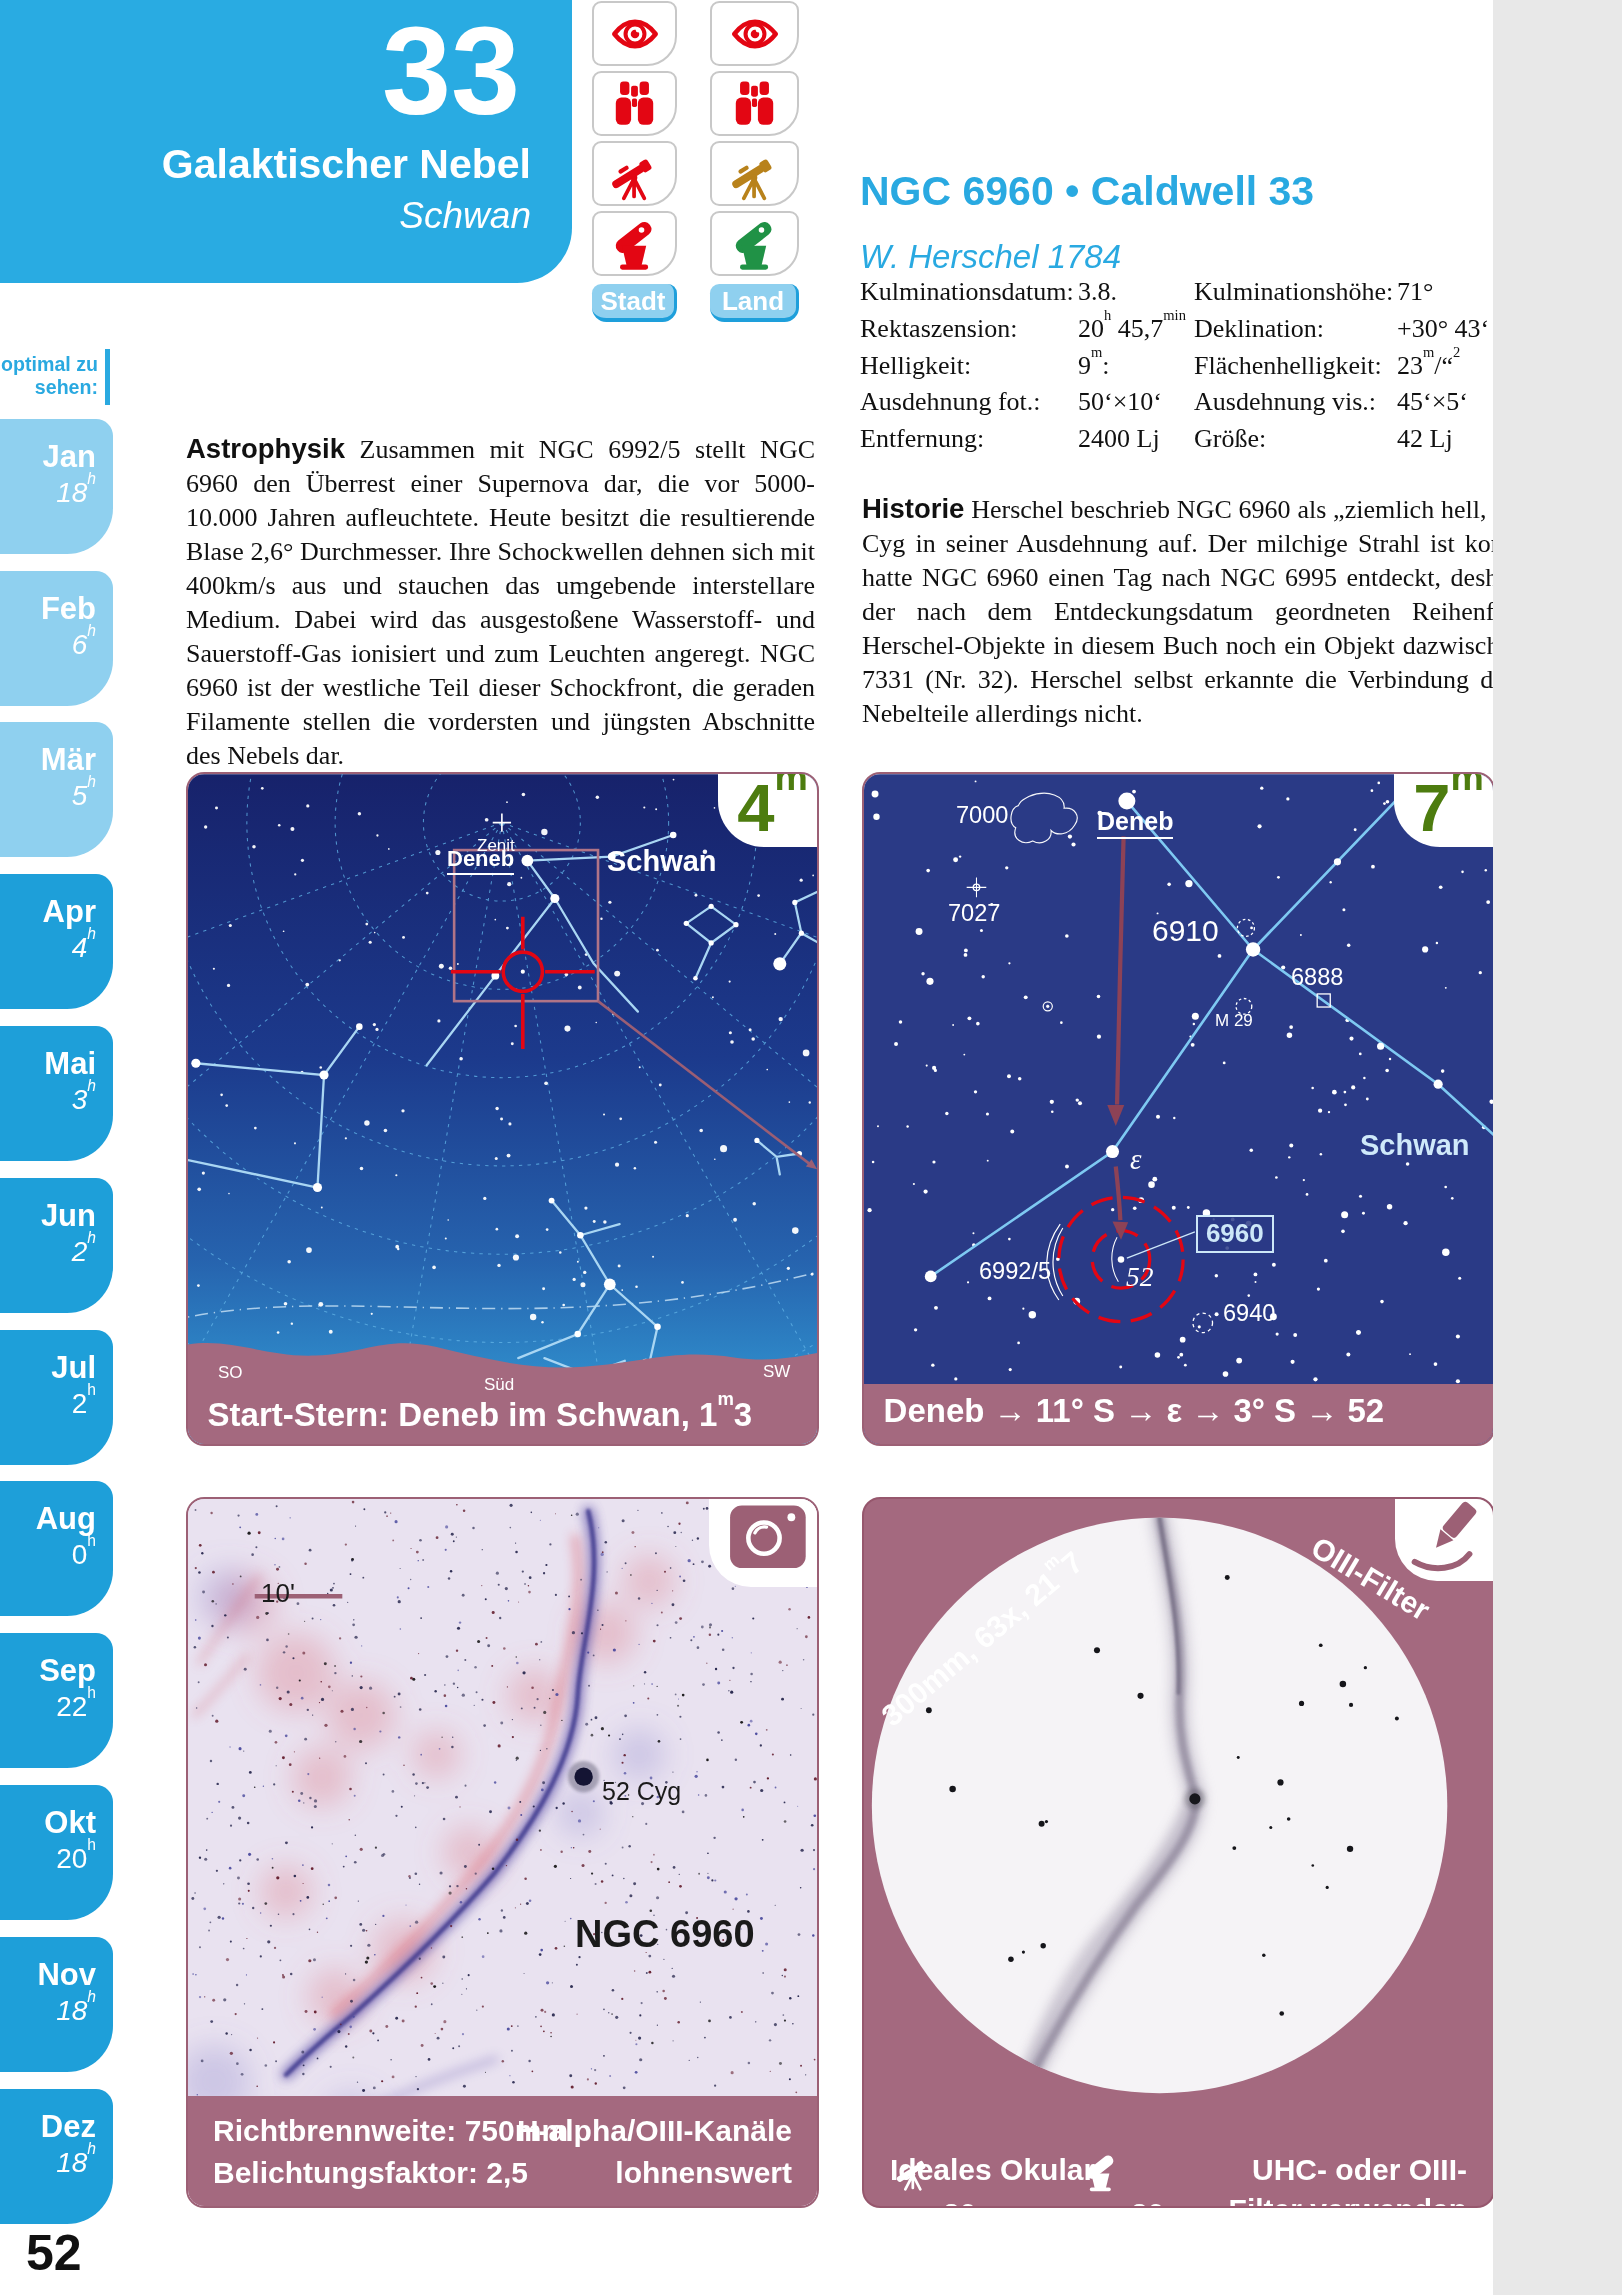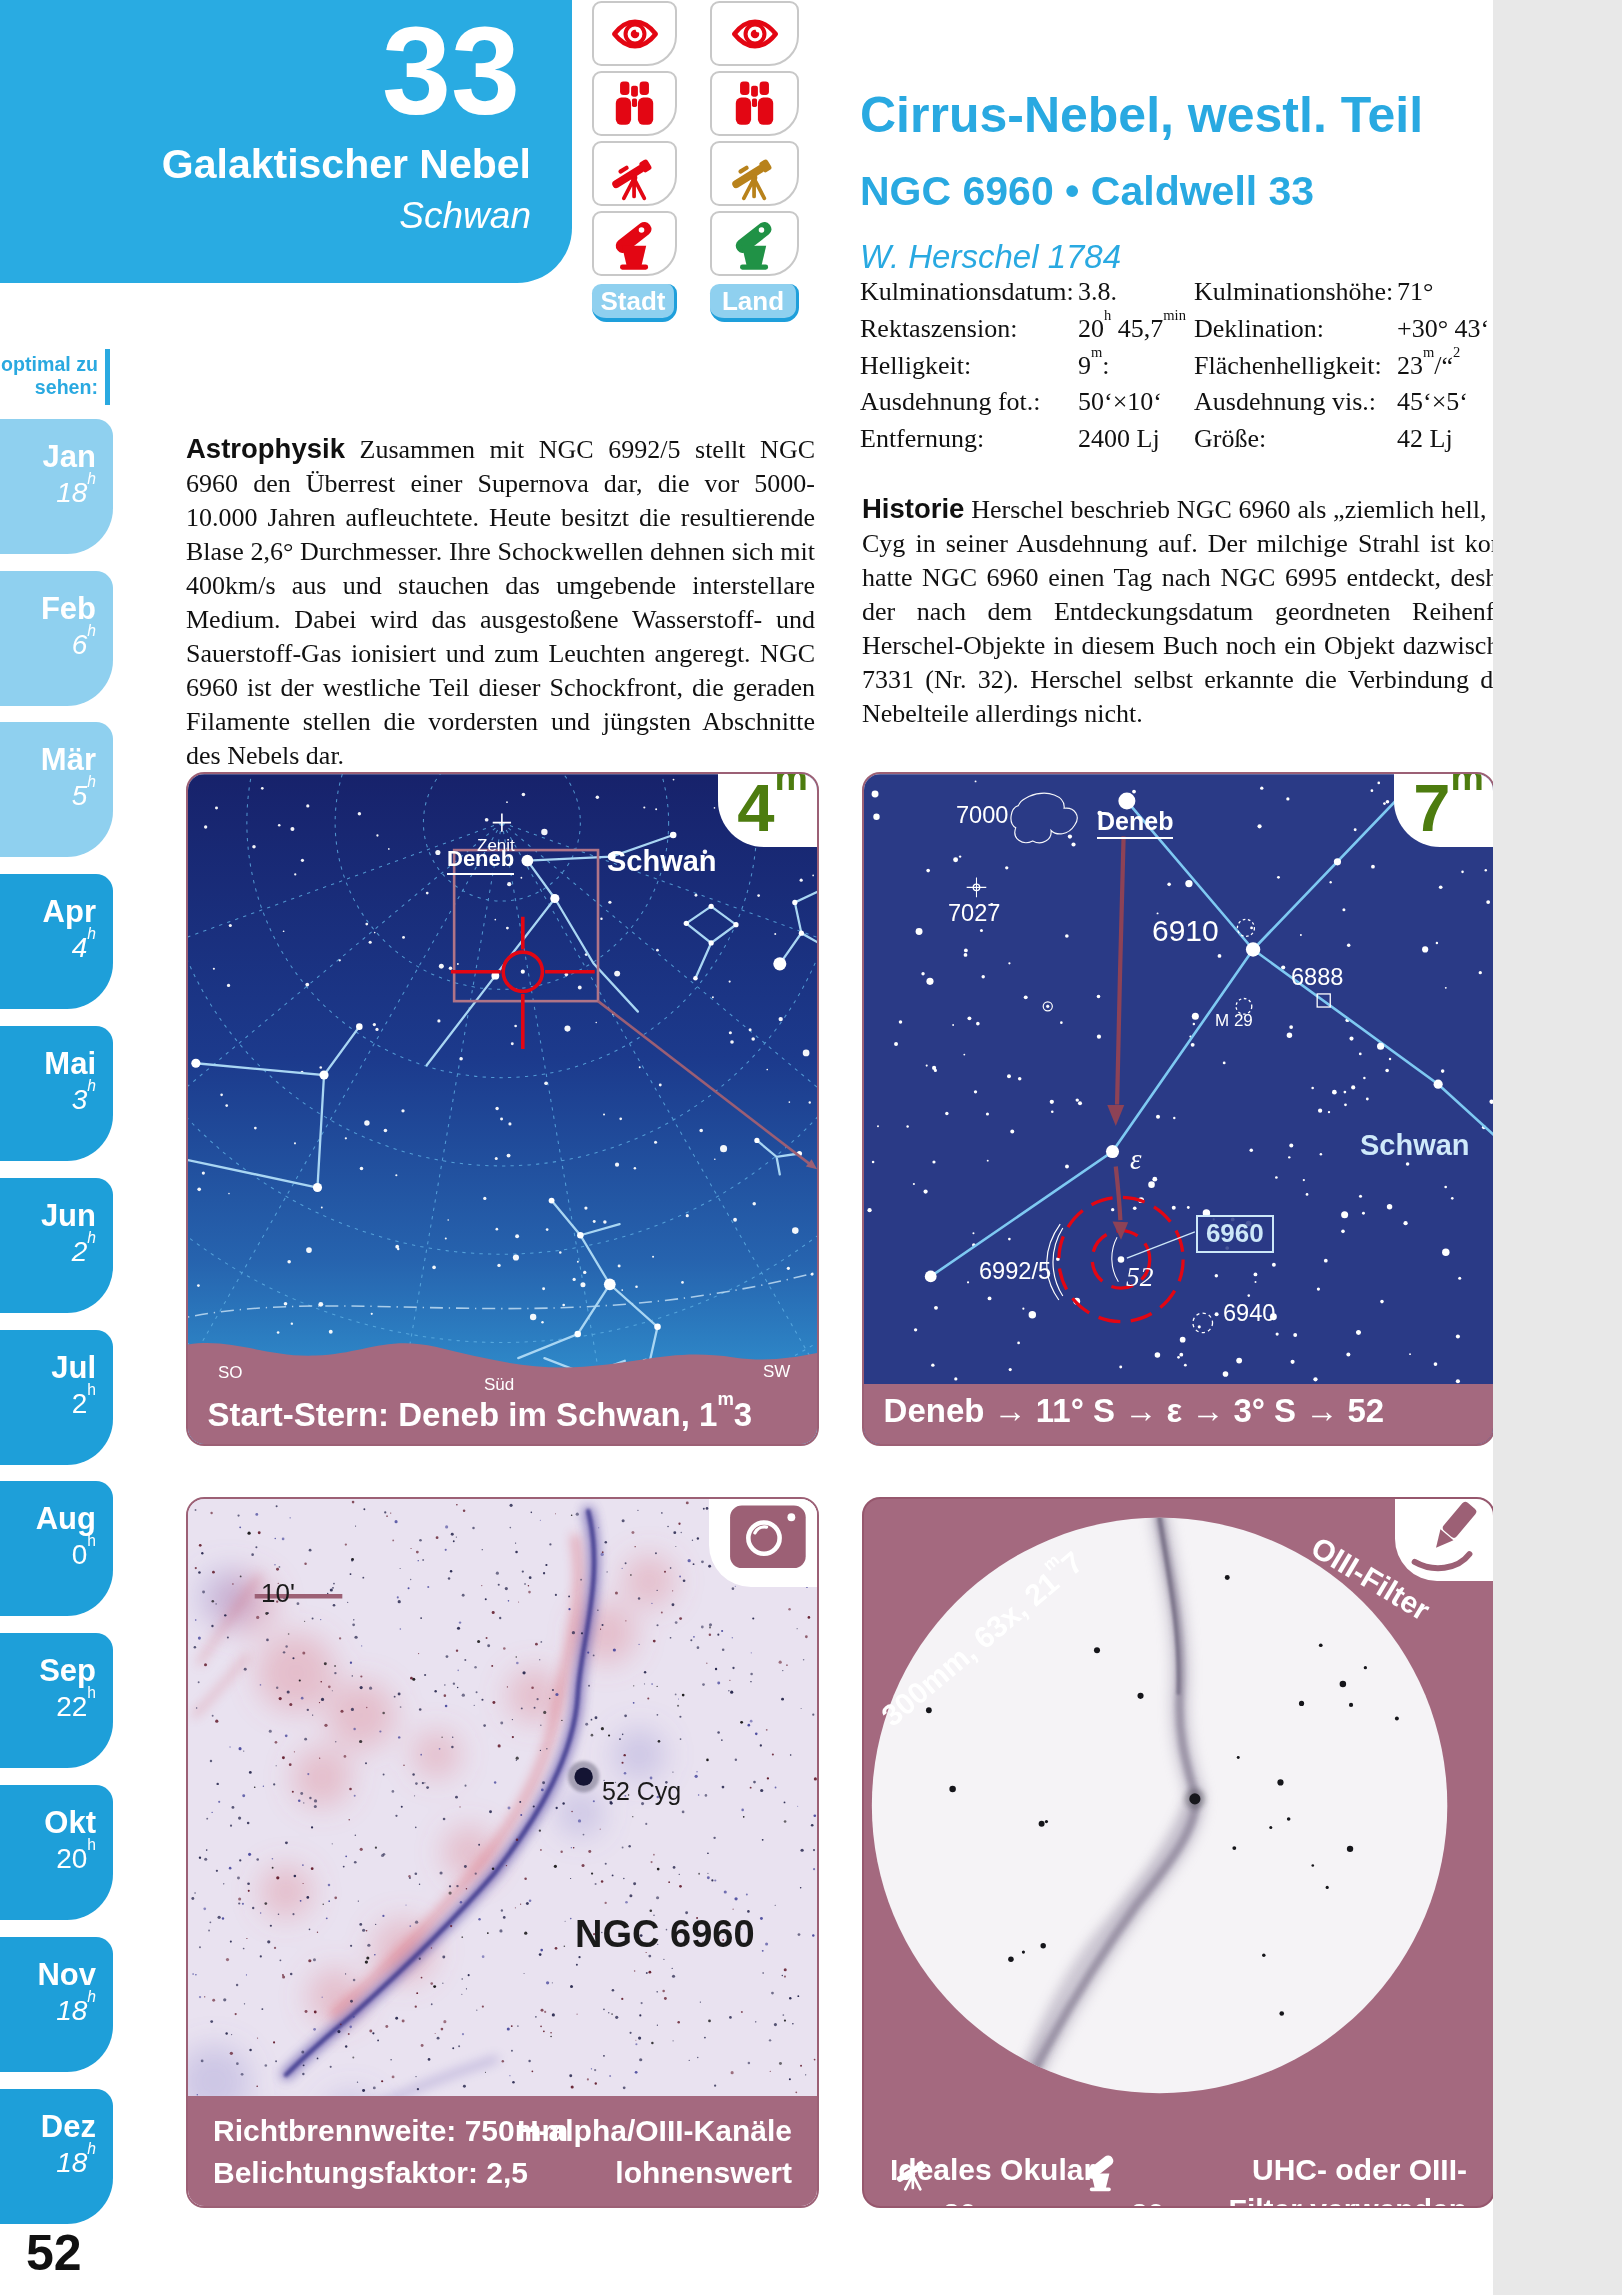--- a/index.html
+++ b/index.html
@@ -220,21 +220,20 @@
         <div class="m-hour">18<sup>h</sup></div>
       </div>
     <div class="month m-dark m-ital" style="top:2089px">
         <div class="m-name">Dez</div>
         <div class="m-hour">18<sup>h</sup></div>
       </div>
   </aside>
 
   <div class="page-num">52</div>
 
-  <div class="t-main">Cirrus-Nebel, westl. Teil</div>
   <div class="t-sub">NGC 6960 • Caldwell 33</div>
   <div class="t-disc">W. Herschel 1784</div>
 
   <section>
     <span class="fact" style="left:860px;top:277px">Kulminationsdatum:</span>
     <span class="fact" style="left:1078px;top:277px">3.8.</span>
     <span class="fact" style="left:1194px;top:277px">Kulminationshöhe:</span>
     <span class="fact" style="left:1397px;top:277px">71°</span>
 
     <span class="fact" style="left:860px;top:314px">Rektaszension:</span>

